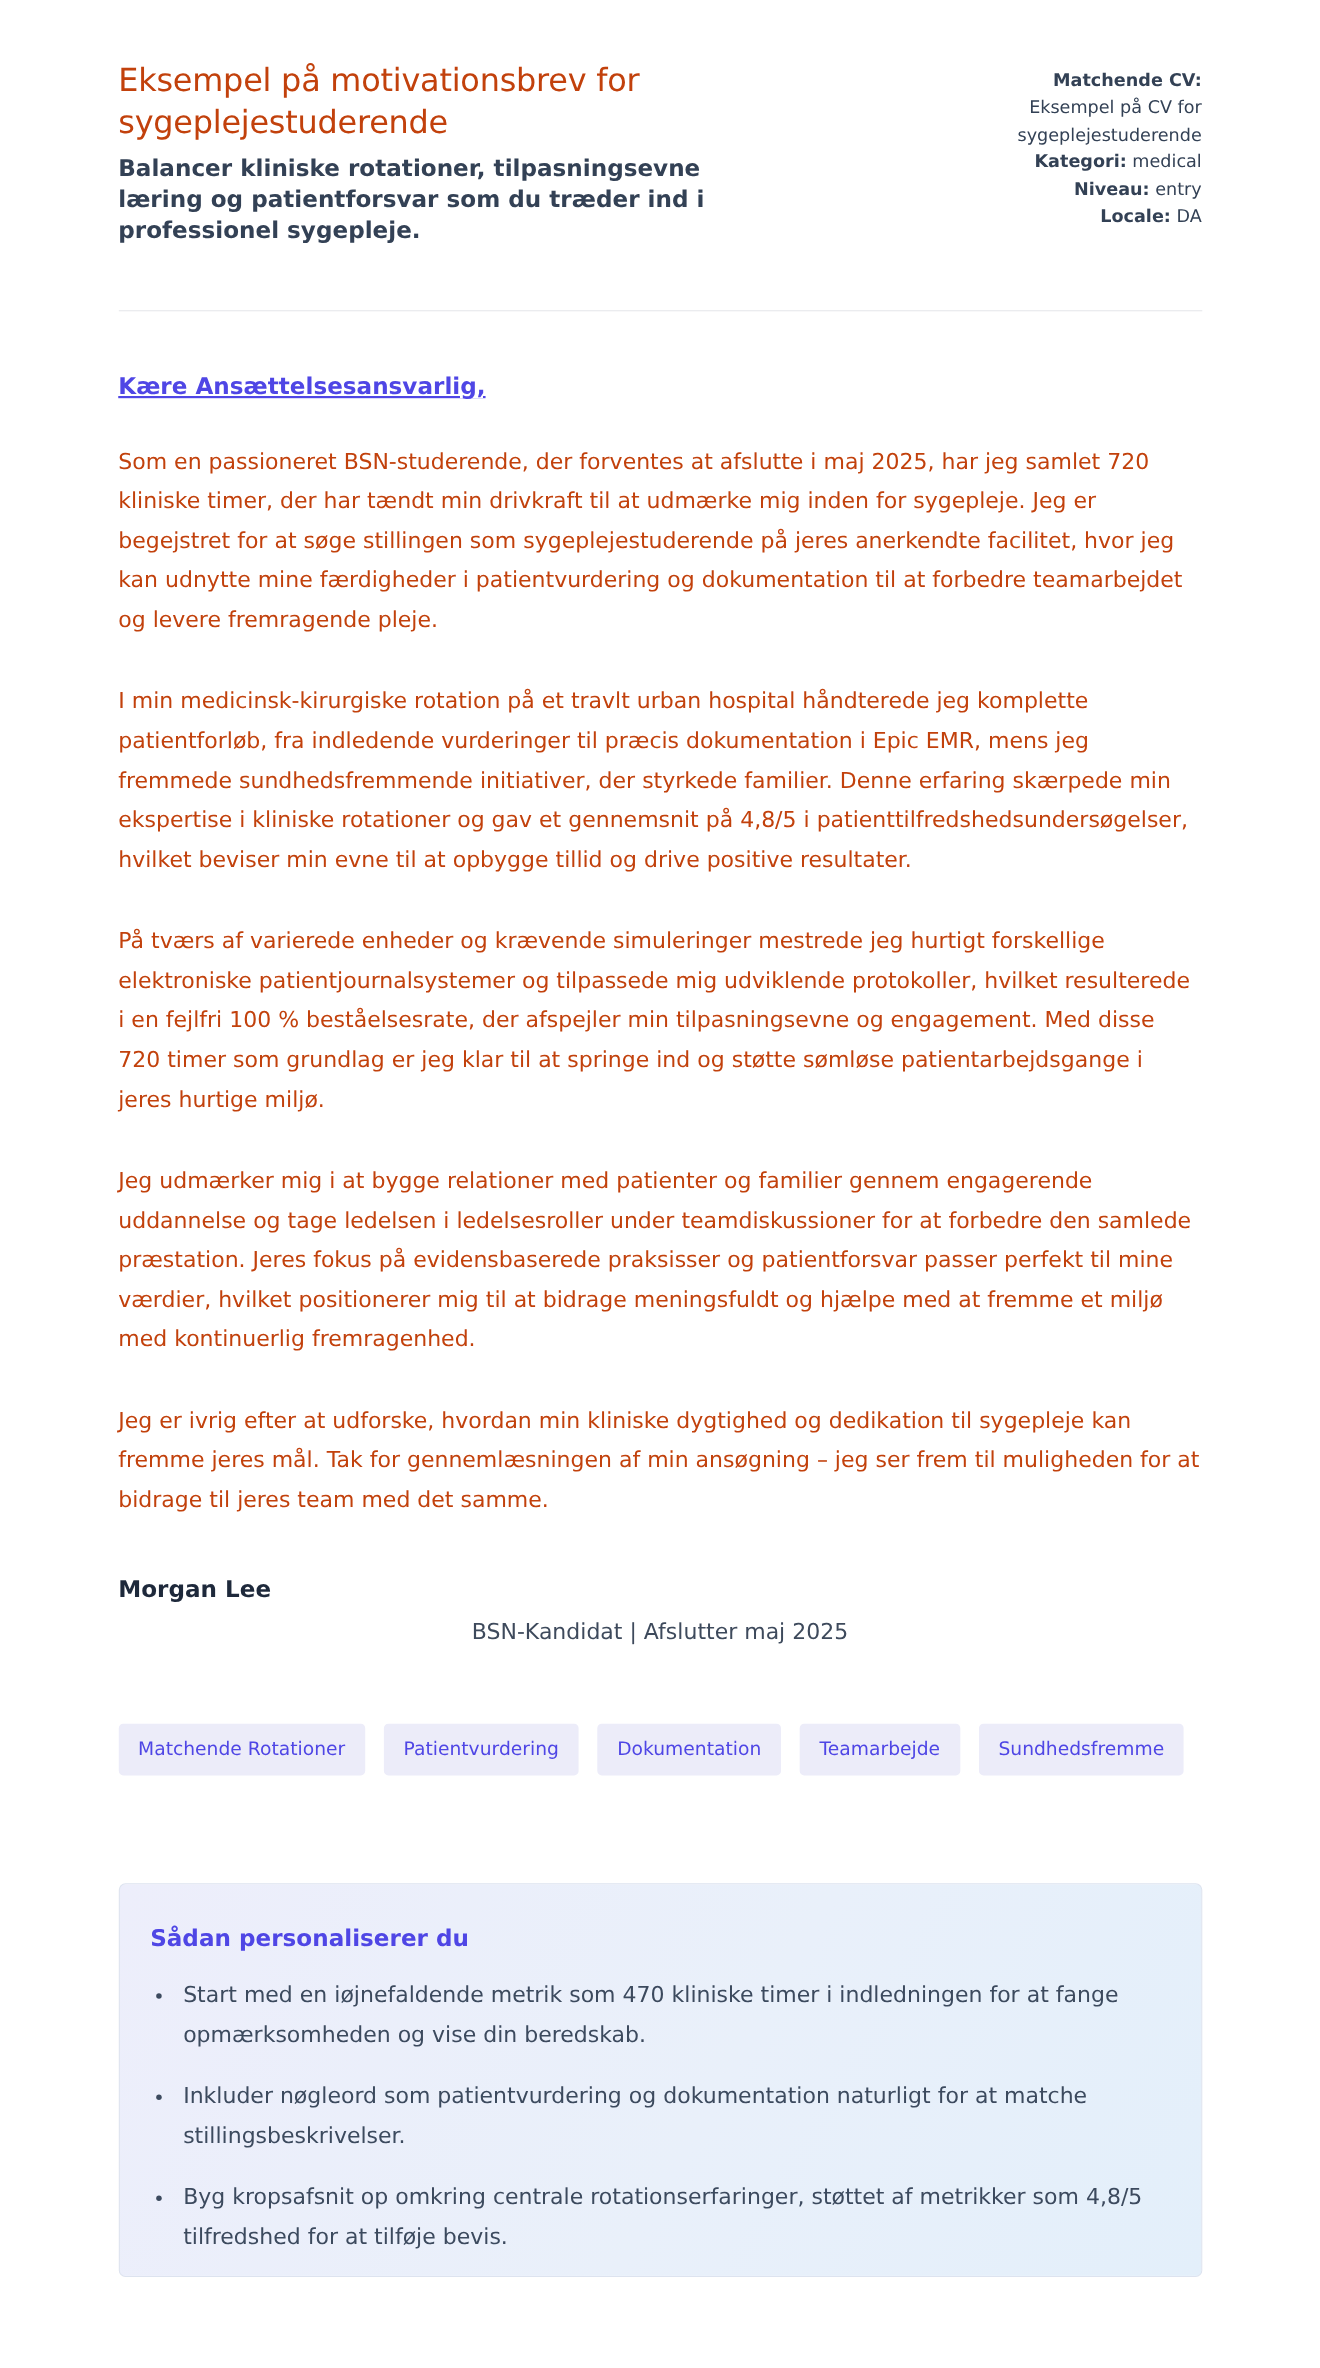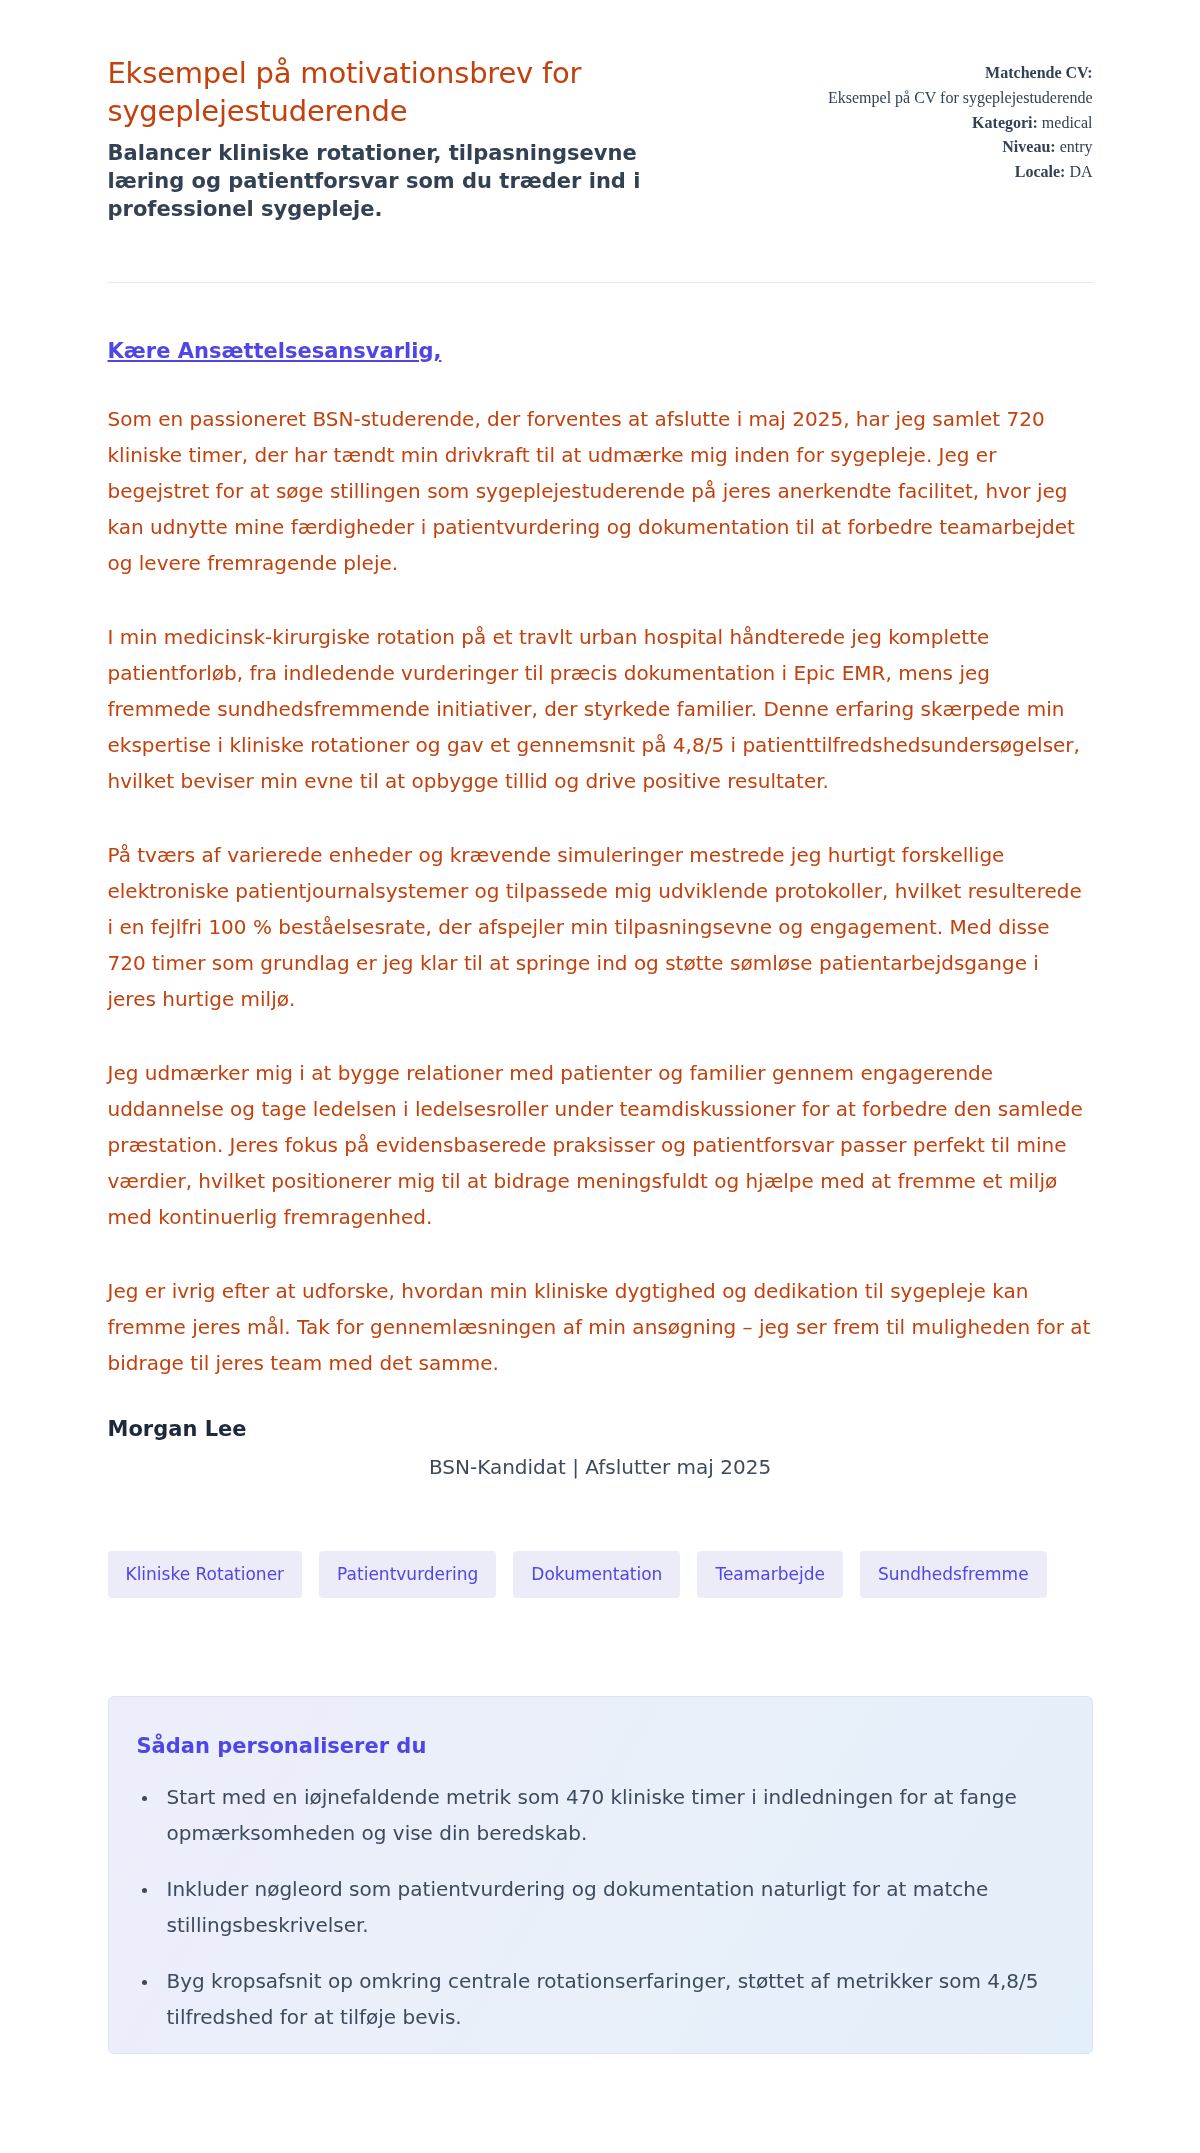--- a/index.html
+++ b/index.html
@@ -42,21 +42,21 @@
   }
   .meta {
     width: 300px;
     flex: 0 0 300px;
     text-align: right;
     font-size: 16px;
     line-height: 1.55;
     color: #334155;
     padding-top: 6px;
   }
-  .meta-item { margin: 0; font-family: Liberation Serif, serif; }
+  .meta-item { margin: 0; }
   .meta-label { font-weight: bold; }
   .meta-item.block .meta-label { display: block; }
 
   .rule {
     border: none;
     border-top: 1px solid #e7e8ec;
     margin: 58px 0 0 0;
   }
 
   
@@ -67,21 +67,21 @@
     color: #4f46e5;
     text-decoration: underline;
   }
   .letter p.body-par {
     margin: 38px 0 0 0;
     font-size: 20px;
     line-height: 1.8;
     color: #c2410c;
   }
   .sig-name {
-    margin: 36px 0 0 0;
+    margin: 52px 0 0 0;
     font-size: 21px;
     font-weight: bold;
     color: #1e293b;
   }
   .sig-title {
     margin: 14px 0 0 0;
     font-size: 20px;
     color: #3e4a5c;
     text-align: center;
   }
@@ -170,21 +170,21 @@
     <p class="body-par">Som en passioneret BSN-studerende, der forventes at afslutte i maj 2025, har jeg samlet 720 kliniske timer, der har tændt min drivkraft til at udmærke mig inden for sygepleje. Jeg er begejstret for at søge stillingen som sygeplejestuderende på jeres anerkendte facilitet, hvor jeg kan udnytte mine færdigheder i patientvurdering og dokumentation til at forbedre teamarbejdet og levere fremragende pleje.</p>
     <p class="body-par">I min medicinsk-kirurgiske rotation på et travlt urban hospital håndterede jeg komplette patientforløb, fra indledende vurderinger til præcis dokumentation i Epic EMR, mens jeg fremmede sundhedsfremmende initiativer, der styrkede familier. Denne erfaring skærpede min ekspertise i kliniske rotationer og gav et gennemsnit på 4,8/5 i patienttilfredshedsundersøgelser, hvilket beviser min evne til at opbygge tillid og drive positive resultater.</p>
     <p class="body-par">På tværs af varierede enheder og krævende simuleringer mestrede jeg hurtigt forskellige elektroniske patientjournalsystemer og tilpassede mig udviklende protokoller, hvilket resulterede i en fejlfri 100 % beståelsesrate, der afspejler min tilpasningsevne og engagement. Med disse 720 timer som grundlag er jeg klar til at springe ind og støtte sømløse patientarbejdsgange i jeres hurtige miljø.</p>
     <p class="body-par">Jeg udmærker mig i at bygge relationer med patienter og familier gennem engagerende uddannelse og tage ledelsen i ledelsesroller under teamdiskussioner for at forbedre den samlede præstation. Jeres fokus på evidensbaserede praksisser og patientforsvar passer perfekt til mine værdier, hvilket positionerer mig til at bidrage meningsfuldt og hjælpe med at fremme et miljø med kontinuerlig fremragenhed.</p>
     <p class="body-par">Jeg er ivrig efter at udforske, hvordan min kliniske dygtighed og dedikation til sygepleje kan fremme jeres mål. Tak for gennemlæsningen af min ansøgning – jeg ser frem til muligheden for at bidrage til jeres team med det samme.</p>
     <p class="sig-name">Morgan Lee</p>
     <p class="sig-title">BSN-Kandidat | Afslutter maj 2025</p>
   </main>
 
   <div class="tags">
-    <span class="tag">Kliniske Rotationer</span>
+    <span class="tag">Matchende Rotationer</span>
     <span class="tag">Patientvurdering</span>
     <span class="tag">Dokumentation</span>
     <span class="tag">Teamarbejde</span>
     <span class="tag">Sundhedsfremme</span>
   </div>
 
   <section class="tips">
     <h2 class="tips-title">Sådan personaliserer du</h2>
     <ul>
       <li>Start med en iøjnefaldende metrik som 470 kliniske timer i indledningen for at fange opmærksomheden og vise din beredskab.</li>

